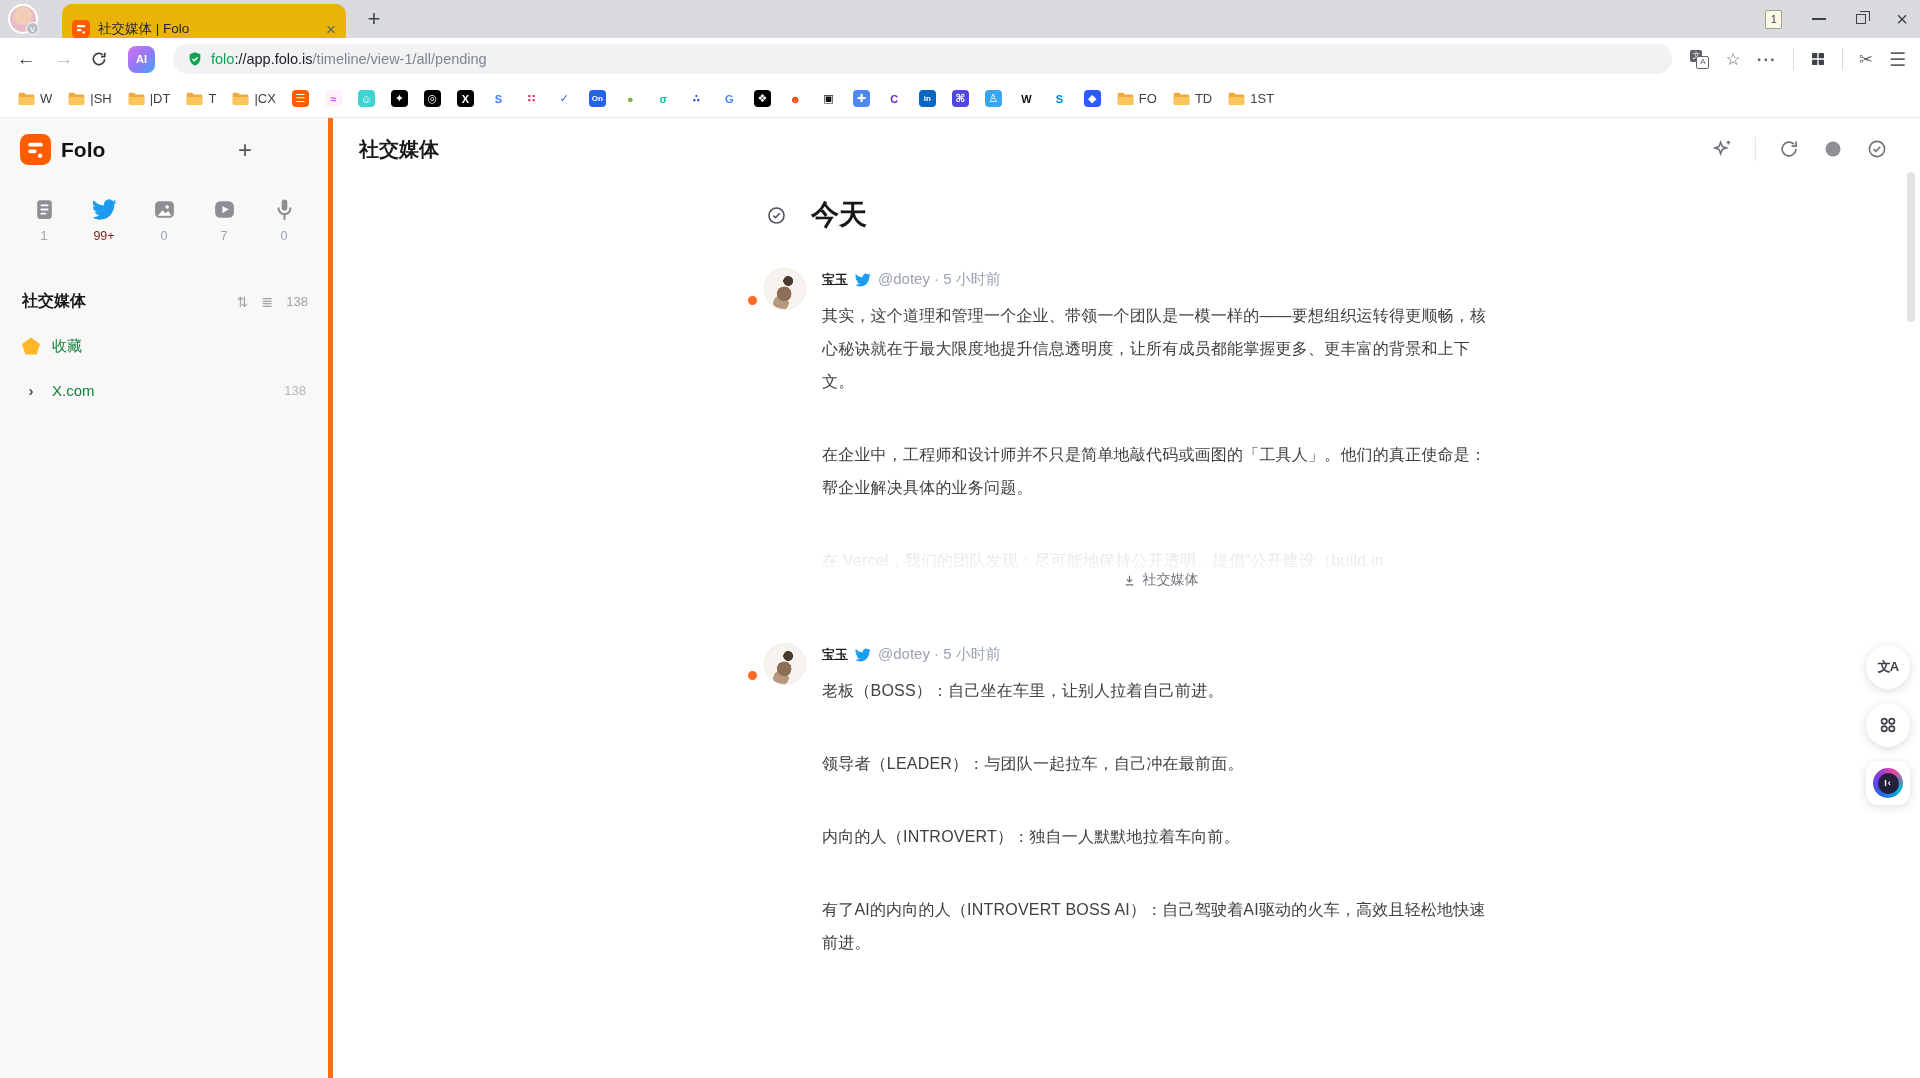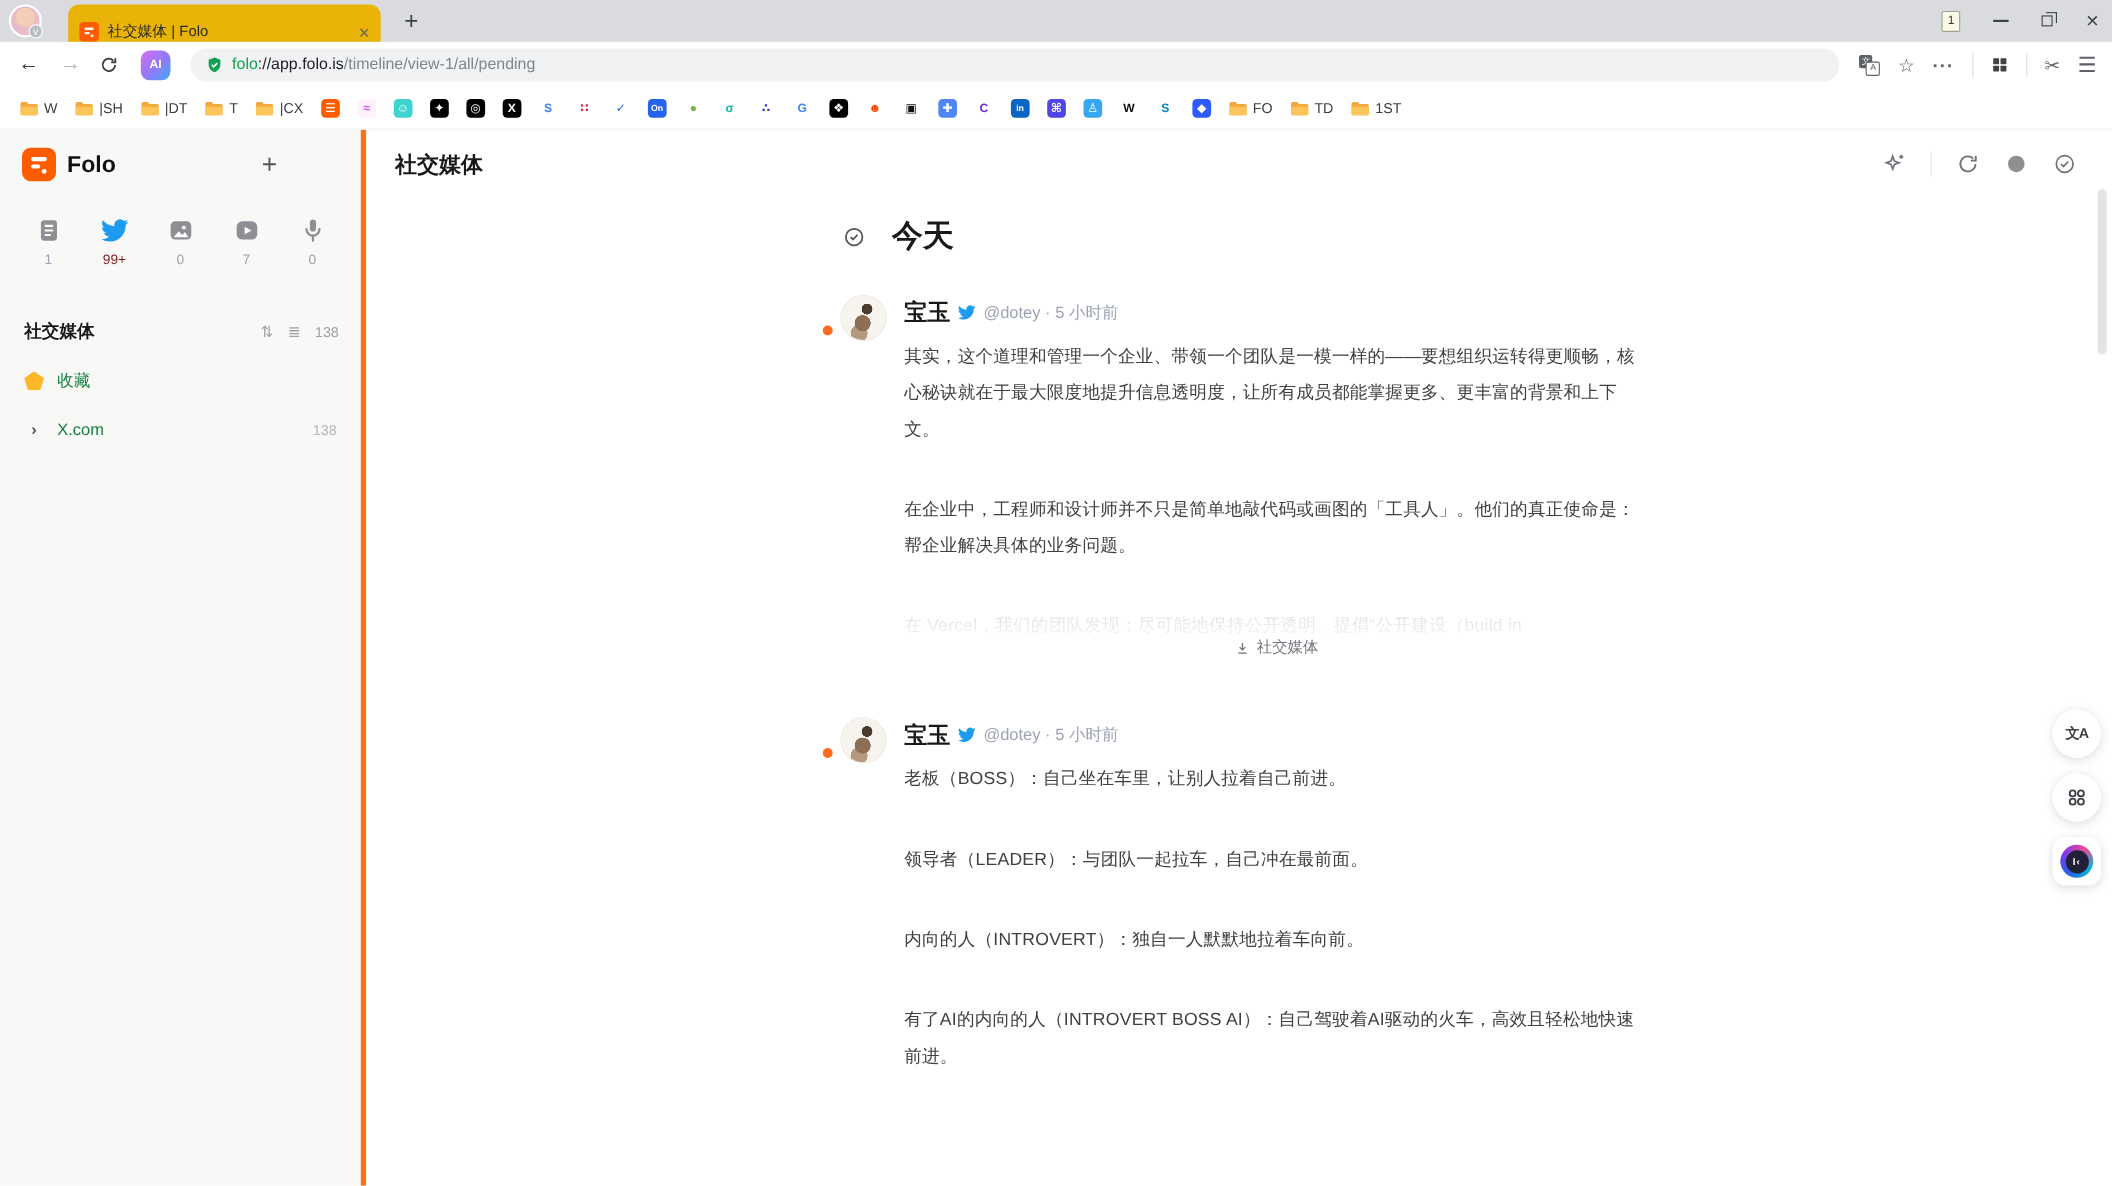--- a/index.html
+++ b/index.html
@@ -96,21 +96,21 @@
   .post { display:flex; gap:16px; position:relative; padding-left:10px; margin-bottom:54px; }
   .unread-dot { position:absolute; left:-6px; top:28px; width:9px; height:9px; border-radius:50%; background:#ff6a1f; }
   .post-avatar { width:42px; height:42px; border-radius:50%; flex:0 0 auto; border:1px solid #efeae4;
     background:
       radial-gradient(circle at 58% 30%, #4a3b2e 0 13%, transparent 14%),
       radial-gradient(circle at 48% 62%, #8d6e56 0 22%, transparent 23%),
       radial-gradient(circle at 40% 85%, #b5997d 0 18%, transparent 19%),
       #f7f4f0; }
   .p-body { flex:1; min-width:0; }
   .p-head { display:flex; align-items:center; gap:7px; margin:2px 0 10px 0; }
-  .p-name { font-size:21px; font-weight:bold; color:#18181b; }
+  .p-name { font-size:13px; font-weight:bold; color:#18181b; }
   .p-byline { font-size:15px; color:#9ca3af; }
   .p-body p { font-size:16px; line-height:33px; color:#404044; margin-bottom:40px; letter-spacing:.2px; }
   .p-body p:last-of-type { margin-bottom:0; }
   .p-trunc { position:relative; color:#cfcfd2 !important; margin-bottom:0 !important;
     white-space:nowrap; overflow:hidden; }
   .p-trunc::after { content:""; position:absolute; inset:0;
     background:linear-gradient(to bottom, rgba(255,255,255,.25), rgba(255,255,255,.95)); }
   .show-more { display:flex; align-items:center; gap:7px; margin:-6px auto 0 auto; background:none; border:none;
     color:#71717a; font-size:14px; font-family:inherit; position:relative; z-index:2; }
 

